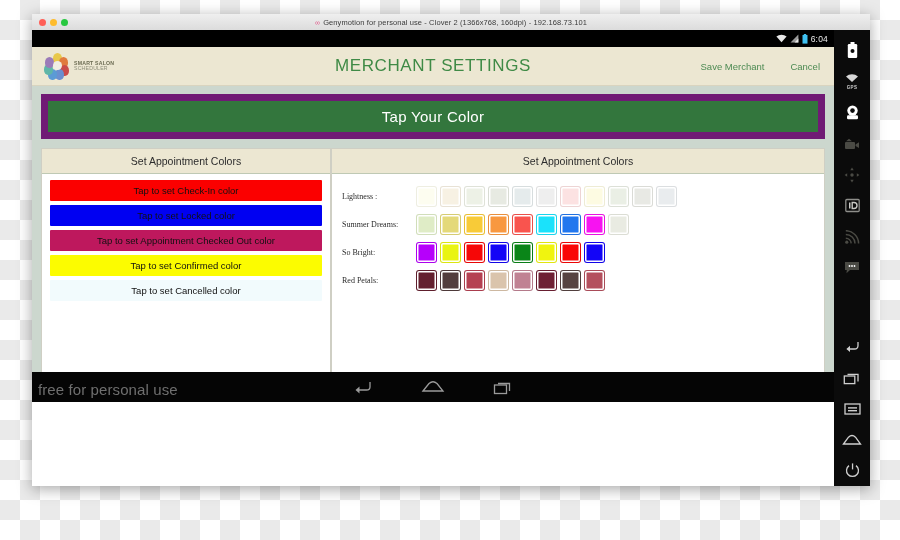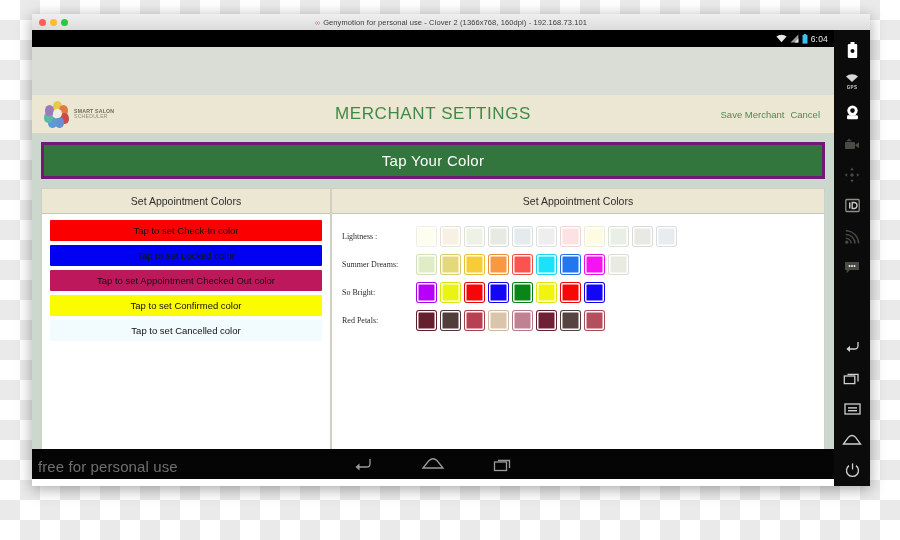--- a/index.html
+++ b/index.html
@@ -32,56 +32,55 @@
   .tl.y{background:#febc2e;}
   .tl.g{background:#28c840;}
   .gm-title{
     position:absolute;left:0;right:0;text-align:center;
     font-size:7.5px;color:#3a3a3a;letter-spacing:.1px;
     white-space:nowrap;
   }
   .gm-title .inf{color:#e05a8a;margin-right:3px;font-size:7px;}
 
   
-  .device{position:absolute;left:0;top:16px;width:802px;height:449px;background:#d9ddd6;overflow:hidden;}
+  .device{position:absolute;left:0;top:16px;width:802px;height:372px;background:#d9ddd6;overflow:hidden;}
 
   
   .statusbar{
     height:17px;background:#000;color:#e8e8e8;
     display:flex;align-items:center;justify-content:flex-end;
     padding-right:6px;gap:3px;font-size:8px;
   }
   .sb-ico{display:block;}
   .sb-time{font-size:8.5px;color:#e9e9e9;letter-spacing:.2px;}
 
   
   .app-header{
     height:38px;background:#ece7d2;
     display:flex;align-items:center;position:relative;
     border-bottom:1px solid #d9d4bf;
-    margin-top:48px;
   }
   .brand{display:flex;align-items:center;margin-left:12px;gap:4px;}
   .brand-mark{width:26px;height:26px;position:relative;}
   .petal{position:absolute;width:9px;height:11px;border-radius:50% 50% 45% 45%;}
   .brand-txt{display:flex;flex-direction:column;line-height:1.05;}
   .brand-txt .l1{font-size:5.2px;font-weight:bold;color:#6b6b52;letter-spacing:.2px;}
   .brand-txt .l2{font-size:5.2px;color:#8d8d78;letter-spacing:.2px;}
   .app-title{
     position:absolute;left:0;right:0;text-align:center;
     font-size:17px;color:#3f8a46;letter-spacing:.6px;
   }
-  .hdr-actions{margin-left:auto;margin-right:14px;display:flex;gap:6px;z-index:2;}
+  .hdr-actions{margin-left:auto;margin-right:14px;display:flex;gap:26px;z-index:2;}
   .hdr-link{font-size:9.5px;color:#4c8a52;cursor:pointer;}
 
   
   .content{height:calc(456px - 17px - 38px);background:#ccd7ce;padding:8px 9px 0 9px;box-sizing:border-box;position:relative;}
 
   .banner{
-    height:31px;background:#33763d;border:3px solid #701a75;
+    height:31px;background:#33763d;border:7px solid #701a75;
     display:flex;align-items:center;justify-content:center;
     color:#fff;font-size:15px;letter-spacing:.3px;
   }
 
   .panels{display:flex;margin-top:9px;}
 
   .panel{background:#fff;border:1px solid #cfcfc4;}
   .panel-head{
     background:#ece7d2;border-bottom:1px solid #bfc9b4;
     text-align:center;font-size:10.5px;color:#2d2d2d;

